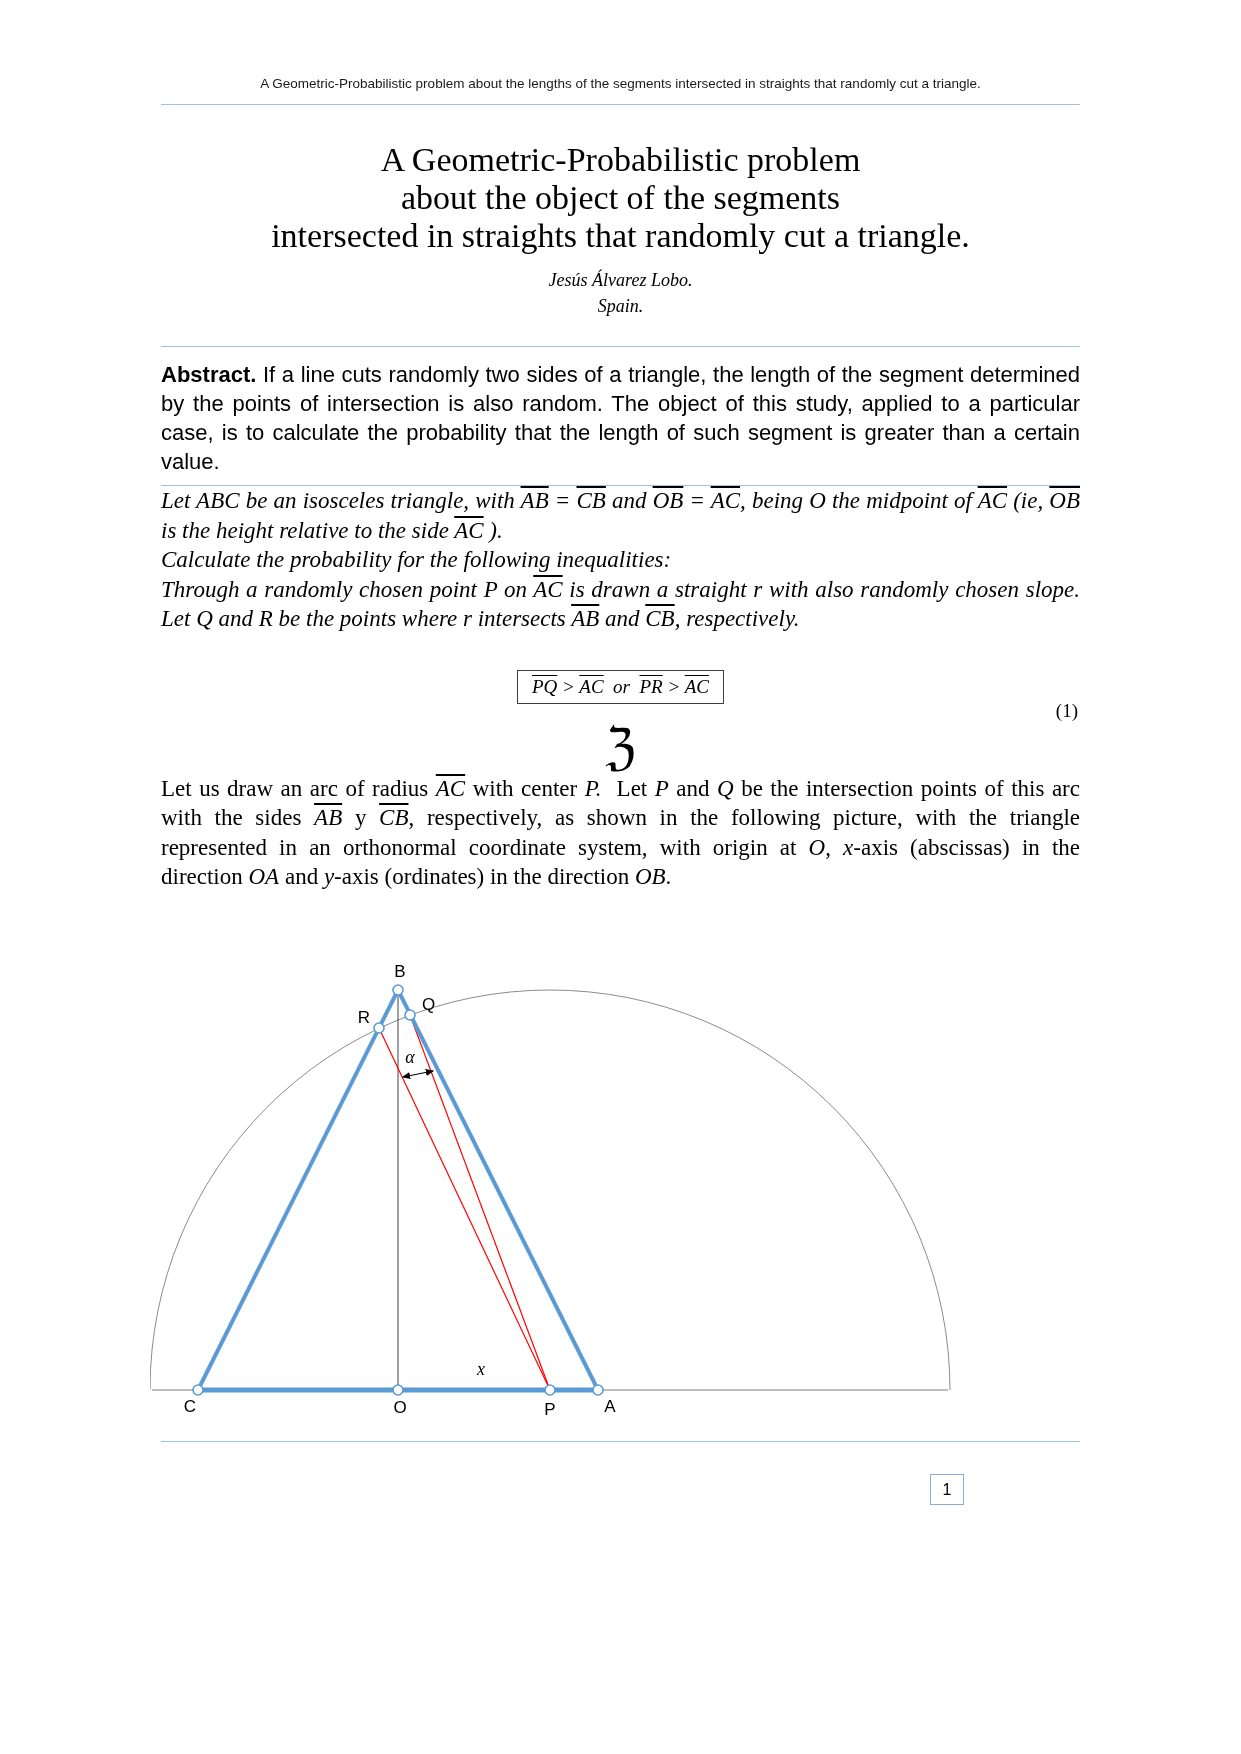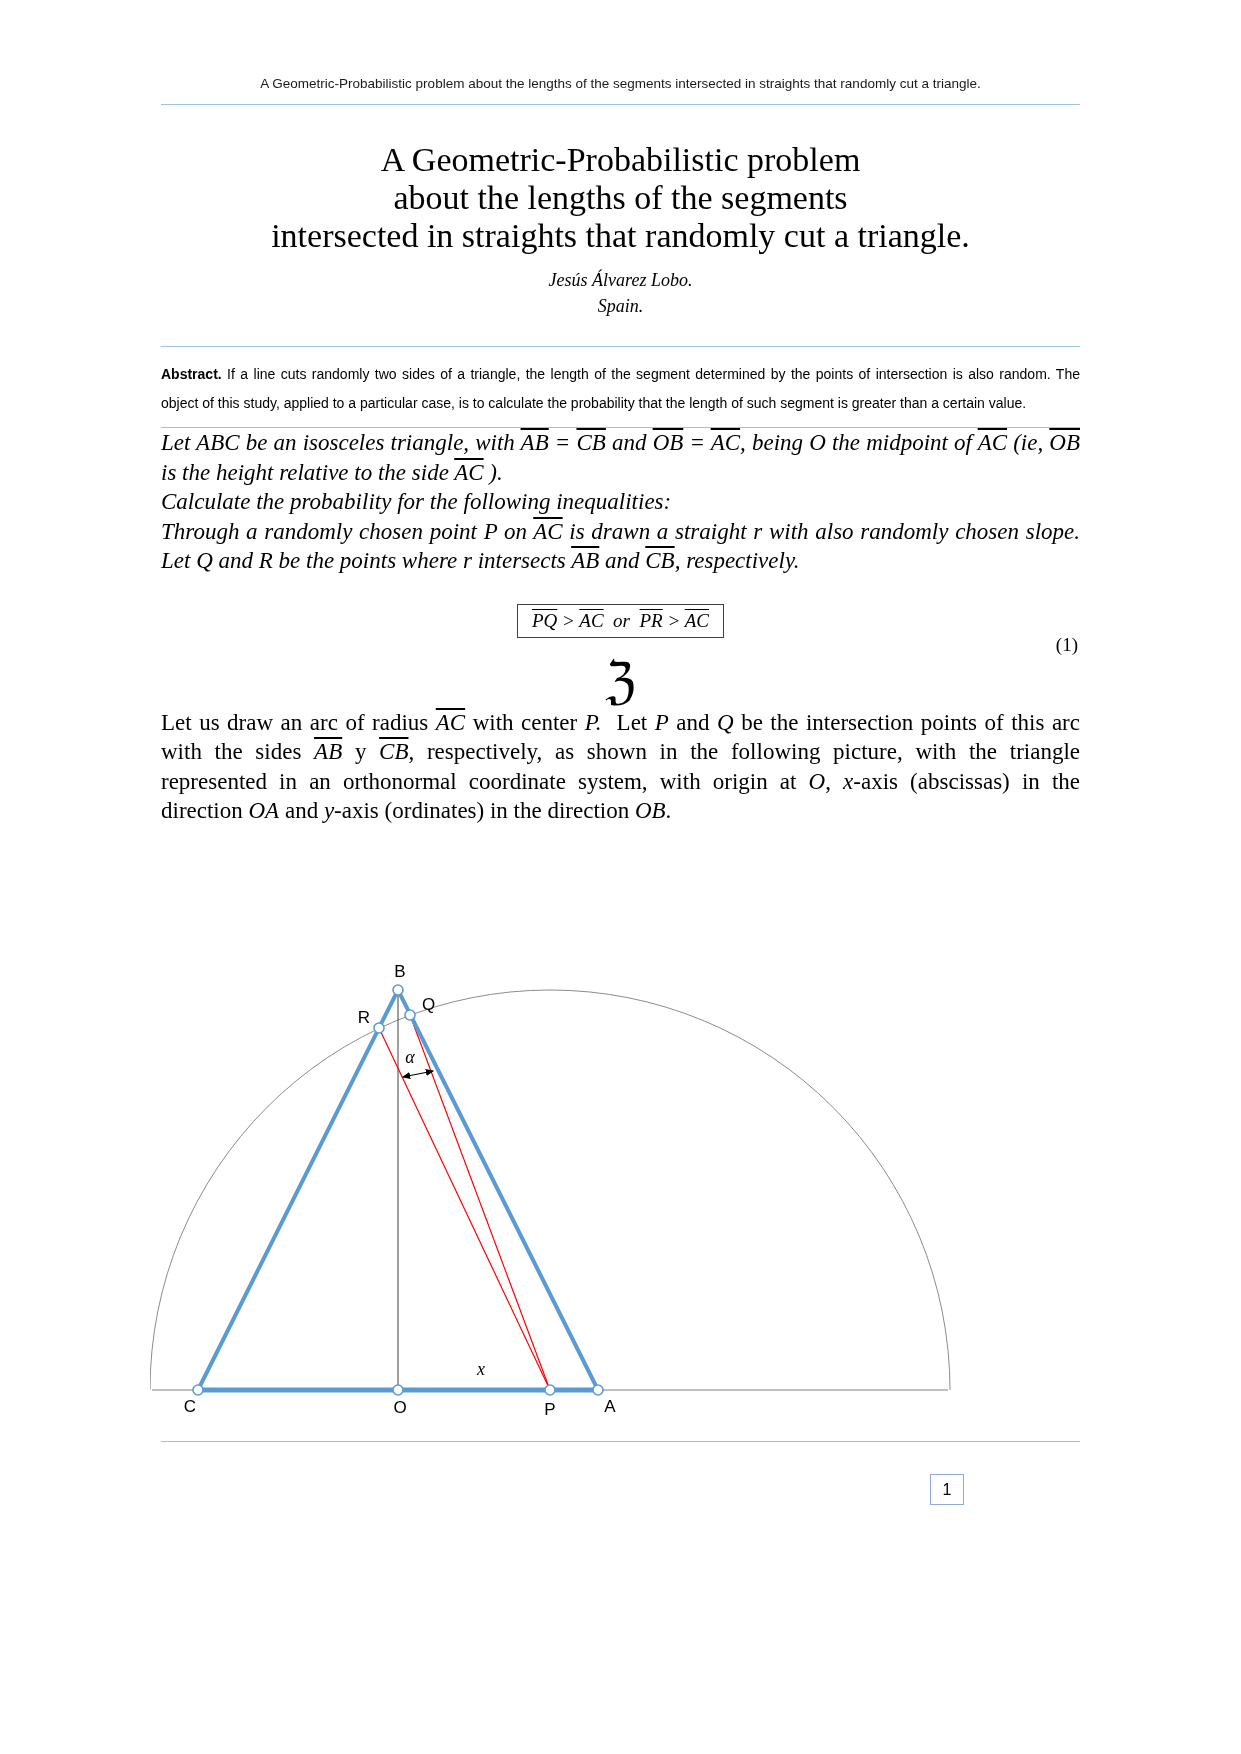--- a/index.html
+++ b/index.html
@@ -8,31 +8,31 @@
     font-family:"Liberation Serif",serif;
   }
   .content{position:absolute;left:161px;top:12px;width:919px;}
   .header{padding-top:64px;text-align:center;font-family:"Liberation Sans",sans-serif;font-size:13.5px;color:#1a1a1a;}
   .rule{border:none;border-top:1.5px solid #9CC2E5;margin:0;}
   .r1{margin-top:13px;}
   .r2{margin-top:27px;}
   .r3{margin-top:9px;}
   .title{margin-top:36px;text-align:center;font-size:34px;line-height:38px;}
   .author{margin-top:12px;text-align:center;font-style:italic;font-size:18px;line-height:26px;}
-  .abstract{margin:13px 0 0 0;font-family:"Liberation Sans",sans-serif;font-size:14px;line-height:29px;text-align:justify;}
+  .abstract{margin:13px 0 0 0;font-family:"Liberation Sans",sans-serif;font-size:22px;line-height:29px;text-align:justify;}
   .abstract b{font-weight:700;}
   p.body{margin:0;font-size:23px;line-height:29.5px;text-align:justify;}
   .mt-p1{margin-top:37px;}
   .mt-p2{margin-top:13px;}
   .mt-p3{margin-top:10px;}
   .mt-p4{margin-top:12px;}
   .seg{white-space:pre-wrap;}
   .seg.i{font-style:italic;}
   .seg.iovl{font-style:italic;text-decoration:overline;}
-  .eq-row{position:relative;margin-top:28px;text-align:center;height:40px;}
+  .eq-row{position:relative;margin-top:36px;text-align:center;height:40px;}
   .eq-box{display:inline-block;border:1px solid #404040;padding:5px 14px;font-size:19px;}
   .eq-num{position:absolute;right:2px;top:30px;font-size:19px;}
   .ornament{margin-top:10px;text-align:center;font-size:50px;line-height:54px;font-family:"DejaVu Sans",sans-serif;}
   .figure-svg{position:absolute;left:150px;top:953px;width:930px;height:480px;}
   .fig-label{font-family:"Liberation Sans",sans-serif;font-size:17px;fill:#000;}
   .fig-math{font-family:"Liberation Serif",serif;font-style:italic;font-size:18px;fill:#000;}
   .rule-bottom{position:absolute;left:161px;top:1441px;width:919px;border:none;border-top:1.5px solid #9CC2E5;margin:0;}
   .pagenum-box{
     position:absolute;left:930px;top:1474px;width:32px;height:29px;
     border:1px solid #8EAADB;display:flex;align-items:center;justify-content:center;
@@ -42,21 +42,21 @@
 </head>
 <body>
 
 <div class="content">
 
   <div class="header">A Geometric-Probabilistic problem about the lengths of the segments intersected in straights that randomly cut a triangle.</div>
   <hr class="rule r1">
 
   <div class="title">
     <div>A Geometric-Probabilistic problem</div>
-    <div>about the lengths of the segments</div>
+    <div>about the object of the segments</div>
     <div>intersected in straights that randomly cut a triangle.</div>
   </div>
 
   <div class="author">
     <div>Jesús Álvarez Lobo.</div>
     <div>Spain.</div>
   </div>
 
   <hr class="rule r2">
 

